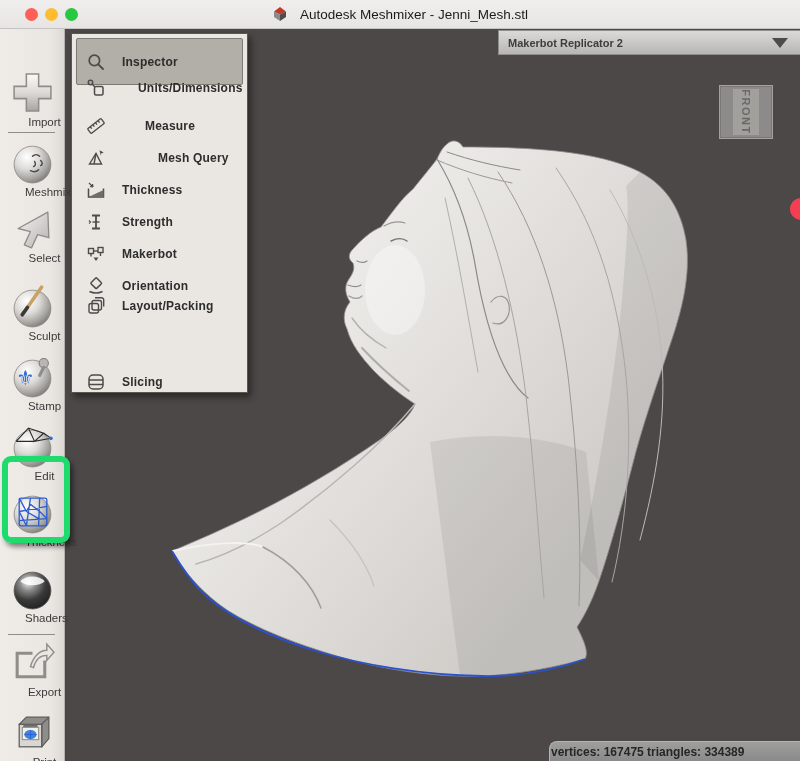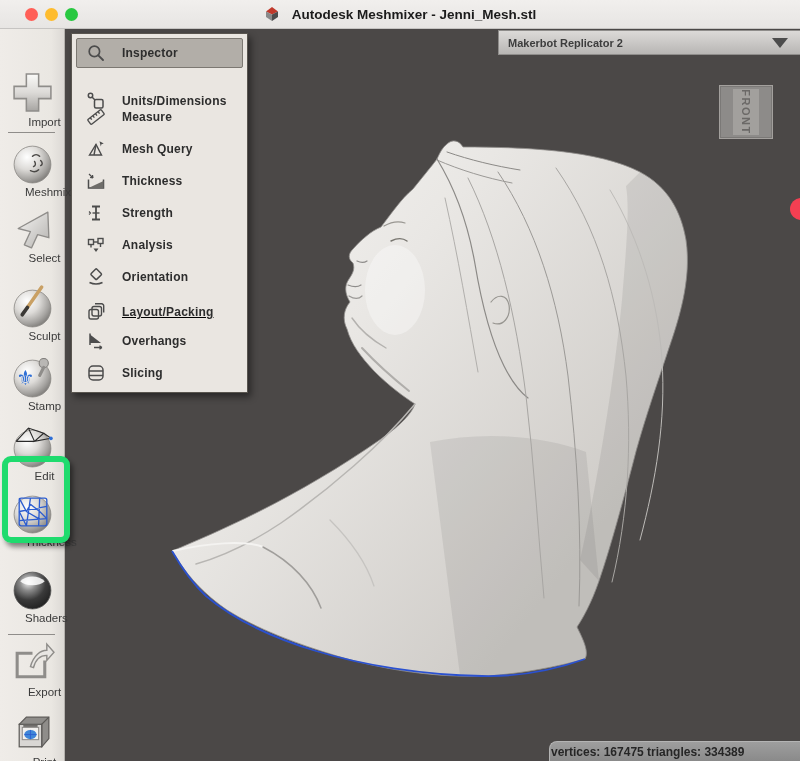--- a/index.html
+++ b/index.html
@@ -5,37 +5,37 @@
   html,body{margin:0;padding:0;}
   body{
     width:800px;height:761px;position:relative;overflow:hidden;
     background:#4b4847;font-family:"Liberation Sans",sans-serif;
     -webkit-font-smoothing:antialiased;
   }
   
   .titlebar{position:absolute;left:0;top:0;width:800px;height:28px;z-index:30;
     background:linear-gradient(#f1efed,#e7e5e3);border-bottom:1px solid #c6c4c2;
     display:flex;align-items:center;justify-content:center;}
-  .title-text{font-size:13.5px;font-weight:bold;color:#1b1b1b;display:flex;align-items:center;gap:12px;}
+  .title-text{font-size:13.5px;font-weight:normal;color:#1b1b1b;display:flex;align-items:center;gap:12px;}
   .traffic{position:absolute;left:25px;top:8px;display:flex;gap:7px;}
   .light{width:13px;height:13px;border-radius:50%;cursor:pointer;}
   
   .sidebar{position:absolute;left:0;top:28px;width:64px;height:733px;z-index:10;
     background:linear-gradient(90deg,#efece8 0%,#eae7e2 80%,#dcd9d5 100%);
     border-right:1px solid #b5b2ae;}
   .sb-item{position:absolute;left:0;width:64px;text-align:center;cursor:pointer;}
   .si-icon{display:block;width:45px;height:45px;margin:0 auto;}
   .si-icon svg{width:45px;height:45px;display:block;}
   .si-label{display:block;font-size:11.5px;color:#3a3a3a;margin-top:1px;padding-left:25px;}
   .sb-divider{position:absolute;left:8px;width:47px;border-top:1.5px solid #8f8d8a;}
   
   .menu-panel{position:absolute;left:71px;top:33px;width:177px;height:360px;z-index:20;
     background:#eae6e1;border:1px solid #59554f;box-shadow:3px 4px 7px rgba(0,0,0,.45);
     box-sizing:border-box;}
-  .menu-row{position:absolute;left:4px;right:4px;height:30px;display:flex;align-items:center;
+  .menu-row{position:absolute;left:4px;right:4px;height:47px;display:flex;align-items:center;
     cursor:pointer;border:1px solid transparent;border-radius:2px;box-sizing:border-box;}
   .menu-row.selected{background:#b2aea8;border-color:#7c7872;}
   .mi-icon{width:20px;height:20px;margin-left:9px;flex:0 0 20px;}
   .mi-icon svg{width:20px;height:20px;display:block;}
   .mi-label{margin-left:16px;font-size:12px;font-weight:bold;color:#2d2d2d;letter-spacing:.2px;white-space:nowrap;}
   
   .viewport{position:absolute;left:64px;top:28px;right:0;bottom:0;background:#4b4847;z-index:1;cursor:grab;}
   .model-svg{position:absolute;left:0;top:0;width:800px;height:761px;z-index:5;pointer-events:none;}
   .printer-bar{position:absolute;left:498px;top:30px;width:302px;height:25px;z-index:8;
     background:linear-gradient(#dcdad8,#b8b6b4);border:1px solid #8f8d8b;border-right:none;
@@ -297,42 +297,42 @@
 <div class="menu-panel" id="menu-panel">
     <div class="menu-row selected" style="top: 4px;">
     <span class="mi-icon">
         <svg viewBox="0 0 20 20">
           <circle cx="8.4" cy="8.4" r="5.2" fill="none" stroke="#4c4c4c" stroke-width="1.7"></circle>
           <path d="M12.3,12.3 L17,17" stroke="#4c4c4c" stroke-width="1.9" stroke-linecap="round"></path>
         </svg>
       </span>
     <span class="mi-label">Inspector</span>
   </div>
-    <div class="menu-row" style="top: 52px;">
+    <div class="menu-row" style="top: 30px; gap: 16px;">
     <span class="mi-icon">
         <svg viewBox="0 0 20 20" fill="none" stroke="#4c4c4c" stroke-width="1.5">
           <circle cx="4.5" cy="4.5" r="2.2"></circle>
           <path d="M6.2,6.2 L9,9"></path>
           <rect x="8.5" y="8.5" width="8.5" height="8.5" rx="1.5"></rect>
         </svg>
       </span>
     <span class="mi-label">Units/Dimensions</span>
   </div>
-    <div class="menu-row" style="top: 68px;">
+    <div class="menu-row" style="top: 68px; gap: 23px;">
     <span class="mi-icon">
         <svg viewBox="0 0 20 20">
           <g transform="rotate(-38 10 10)" fill="none" stroke="#4c4c4c" stroke-width="1.4">
             <rect x="1.5" y="7" width="17" height="6" rx="1"></rect>
             <path d="M5,7 v2.5 M8.3,7 v2.5 M11.6,7 v2.5 M14.9,7 v2.5"></path>
           </g>
         </svg>
       </span>
     <span class="mi-label">Measure</span>
   </div>
-    <div class="menu-row" style="top: 100px;">
+    <div class="menu-row" style="top: 100px; gap: 36px;">
     <span class="mi-icon">
         <svg viewBox="0 0 20 20" fill="none" stroke="#4c4c4c" stroke-width="1.4">
           <path d="M3.5,16 L10,5.5 L15.5,16 Z"></path>
           <path d="M10,5.5 L8,16"></path>
           <path d="M13.5,2.2 l4.3,2.4 -2.4,0.6 -0.6,2.4 z" fill="#4c4c4c" stroke="none"></path>
         </svg>
       </span>
     <span class="mi-label">Mesh Query</span>
   </div>
     <div class="menu-row" style="top: 132px;">
@@ -359,50 +359,40 @@
     <div class="menu-row" style="top: 196px;">
     <span class="mi-icon">
         <svg viewBox="0 0 20 20" fill="none" stroke="#4c4c4c" stroke-width="1.4">
           <rect x="2.5" y="4.5" width="5" height="5"></rect>
           <rect x="12" y="3.5" width="5" height="5"></rect>
           <path d="M7.5,7 H12"></path>
           <path d="M5,9.5 V12.5 M14.5,8.5 V12"></path>
           <path d="M10,17 l-2.5,-3.5 h5 z" fill="#4c4c4c" stroke="none"></path>
         </svg>
       </span>
-    <span class="mi-label">Analysis</span>
+    <span class="mi-label">Makerbot</span>
   </div>
     <div class="menu-row" style="top: 228px;">
     <span class="mi-icon">
         <svg viewBox="0 0 20 20" fill="none" stroke="#4c4c4c" stroke-width="1.5">
           <rect x="6.2" y="3.2" width="8" height="8" rx="1" transform="rotate(45 10.2 7.2)"></rect>
           <path d="M3.5,15.5 Q10,18.5 16.5,15.5"></path>
         </svg>
       </span>
     <span class="mi-label">Orientation</span>
   </div>
-    <div class="menu-row" style="top: 263px; text-decoration: underline;">
+    <div class="menu-row" style="top: 248px;">
     <span class="mi-icon">
         <svg viewBox="0 0 20 20" fill="none" stroke="#4c4c4c" stroke-width="1.4">
           <rect x="3" y="7.5" width="9.5" height="9.5" rx="2"></rect>
           <rect x="6" y="4.5" width="9.5" height="9.5" rx="2"></rect>
           <path d="M9,1.8 h6.7 a2,2 0 0 1 2,2 v6.7"></path>
         </svg>
       </span>
     <span class="mi-label">Layout/Packing</span>
-  </div>
-    <div class="menu-row" style="top: 292px;">
-    <span class="mi-icon">
-        <svg viewBox="0 0 20 20">
-          <path d="M4,2.5 V14" stroke="#4c4c4c" stroke-width="1.5" fill="none"></path>
-          <path d="M4,3.5 L15,12 H4 Z" fill="#4c4c4c"></path>
-          <path d="M8,16.5 H16 M16,16.5 l-2.5,-1.7 M16,16.5 l-2.5,1.7" stroke="#4c4c4c" stroke-width="1.3" fill="none"></path>
-        </svg>
-      </span>
-    <span class="mi-label">Overhangs</span>
   </div>
     <div class="menu-row" style="top: 324px;">
     <span class="mi-icon">
         <svg viewBox="0 0 20 20" fill="none" stroke="#4c4c4c" stroke-width="1.5">
           <rect x="3" y="3" width="14" height="14" rx="4"></rect>
           <path d="M3,8 H17 M3,12.5 H17"></path>
         </svg>
       </span>
     <span class="mi-label">Slicing</span>
   </div>

